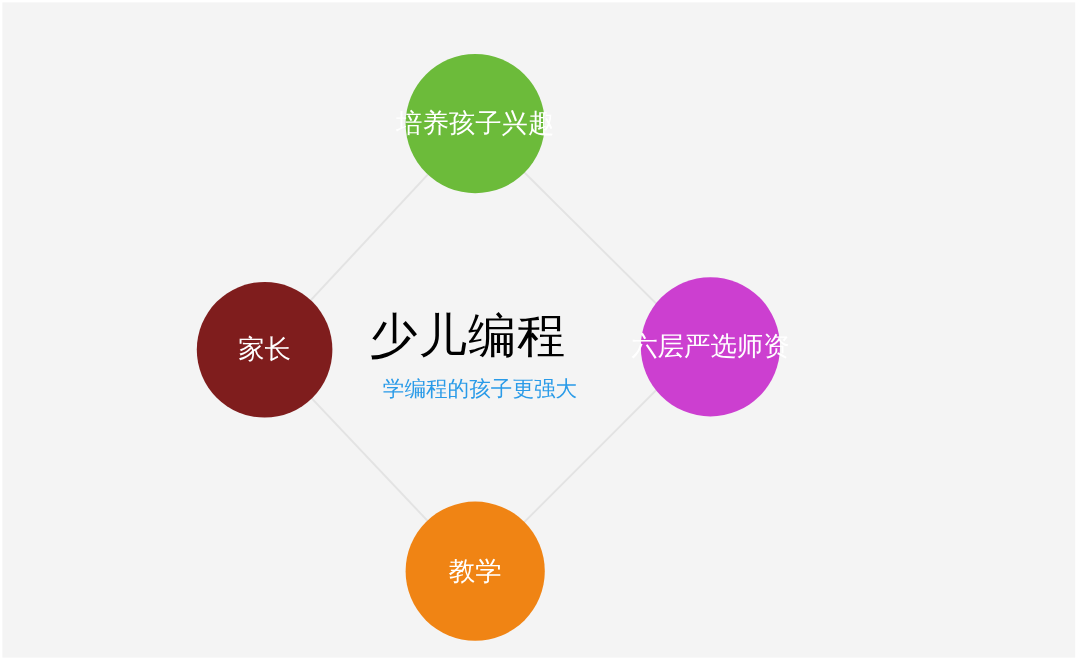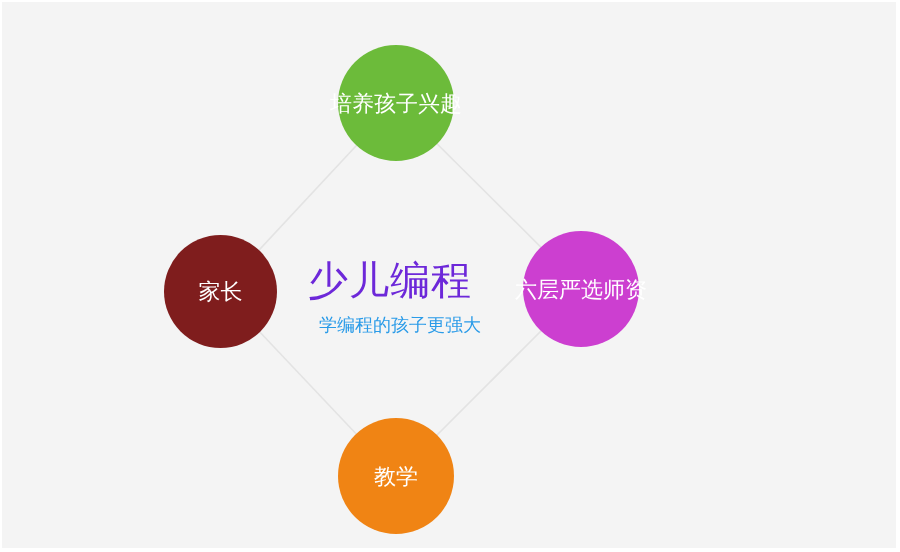--- a/index.html
+++ b/index.html
@@ -42,21 +42,21 @@
       line-height: 31px;
       font-size: 22px;
       letter-spacing: 0px;
     }
     .node span {
       display: block;
       white-space: nowrap;
     }
     .node-top    { left: 338px; top: 45px;  width: 116px; height: 116px; }
     .node-left   { left: 164px; top: 235px; width: 113px; height: 113px; }
-    .node-right  { left: 523px; top: 231px; width: 116px; height: 116px; }
+    .node-right  { left: 534px; top: 231px; width: 116px; height: 116px; }
     .node-bottom { left: 338px; top: 418px; width: 116px; height: 116px; }
 
     .center-title {
       position: absolute;
       left: 300px;
       top: 254px;
       width: 180px;
       text-align: center;
       font-size: 40px;
       line-height: 52px;
@@ -95,14 +95,14 @@
 
 <div class="node node-right" style="background:#cc3fd0;">
   <span>六层</span>
   <span>严选师资</span>
 </div>
 
 <div class="node node-bottom" style="background:#f08414;">
   <span>教学</span>
 </div>
 
-<div class="center-title" style="color:#6d28d9;">少儿编程</div>
+<div class="center-title" style="color:#000000;">少儿编程</div>
 <div class="center-subtitle" style="color:#2a9be8;font-family:Liberation Mono, monospace;">学编程的孩子更强大</div>
 
 </body></html>

